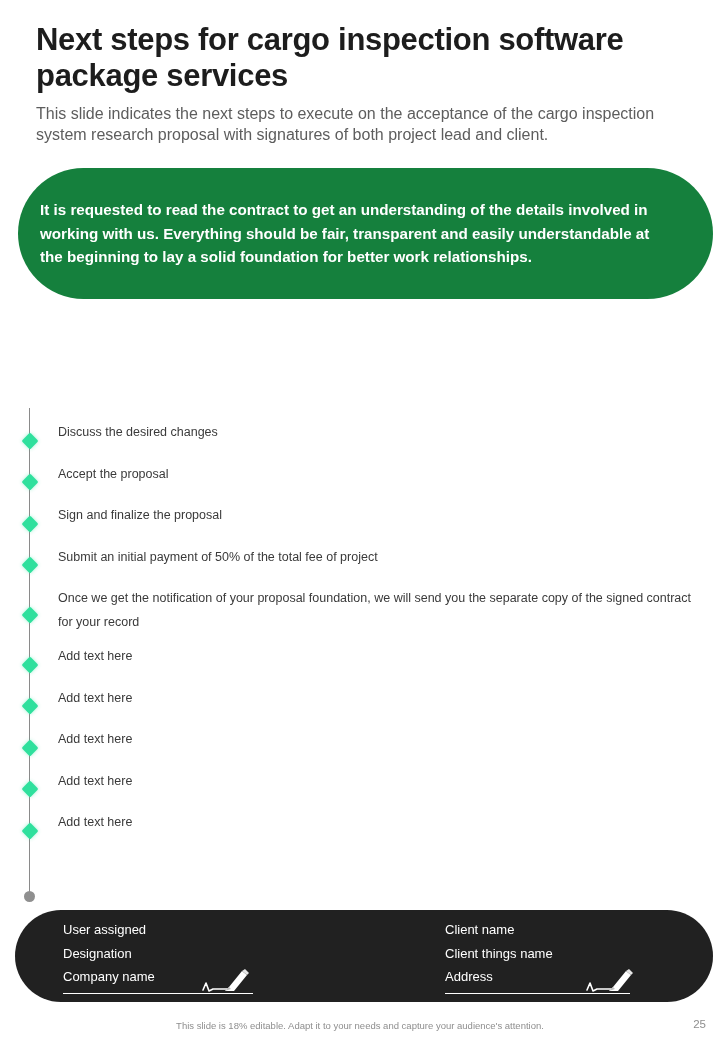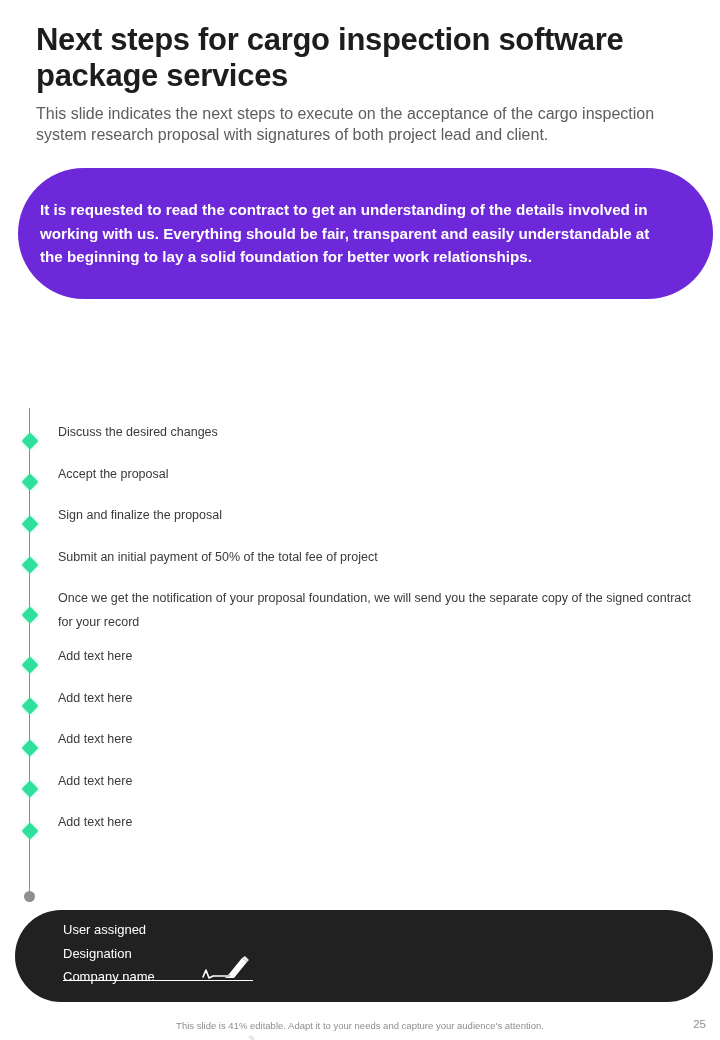--- a/index.html
+++ b/index.html
@@ -41,21 +41,21 @@
     width: 640px;
   }
 
   
   .callout {
     position: absolute;
     left: 18px;
     top: 168px;
     width: 695px;
     height: 131px;
-    background: #6d28d9;
+    background: #15803d;
     border-radius: 66px;
     display: flex;
     align-items: center;
   }
   .callout-text {
     color: #ffffff;
     font-size: 15.2px;
     line-height: 1.56;
     font-weight: bold;
     padding: 0 52px 0 22px;
@@ -136,21 +136,20 @@
   
   .signature-block {
     position: absolute;
     left: 15px;
     top: 910px;
     width: 698px;
     height: 92px;
     background: #212121;
     border-radius: 46px;
     display: flex;
-    flex-direction: column;
   }
   .sig-col {
     position: relative;
     padding-top: 8px;
   }
   .sig-col.left  { margin-left: 48px; width: 330px; }
   .sig-col.right { margin-left: 52px; width: 250px; }
   .sig-line {
     color: #ffffff;
     font-size: 13px;
@@ -288,16 +287,16 @@
       <svg class="pen-icon" viewBox="0 0 52 36">
         <path d="M2 28 L5 21 L8 29 L12 27 L26 27" fill="none" stroke="#ffffff" stroke-width="1.6" stroke-linecap="round" stroke-linejoin="round"></path>
         <path d="M24 29 L28 25 L41 9 L46 13 L33 29 Z" fill="#ffffff"></path>
         <path d="M44 7 L48 11 L46 13 L41 9 Z" fill="#e6e6e6"></path>
         <path d="M24 29 L28 25 L30 27 Z" fill="#bfbfbf"></path>
       </svg>
     </div>
 
   </div>
 
-  <div class="footer-note">This slide is 41% editable. Adapt it to your needs and capture your audience's attention.</div>
+  <div class="footer-note">This slide is 18% editable. Adapt it to your needs and capture your audience's attention.</div>
   <div class="page-number">25</div>
 
 </div>
 
 </body></html>

